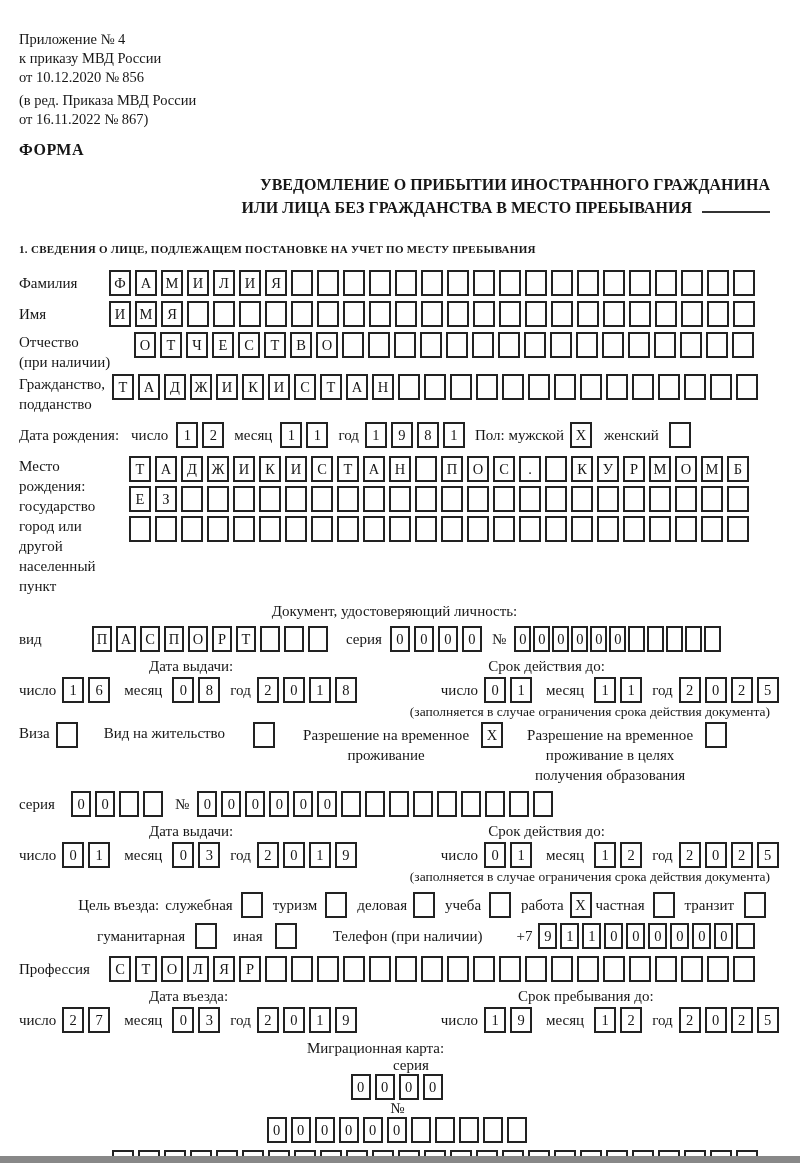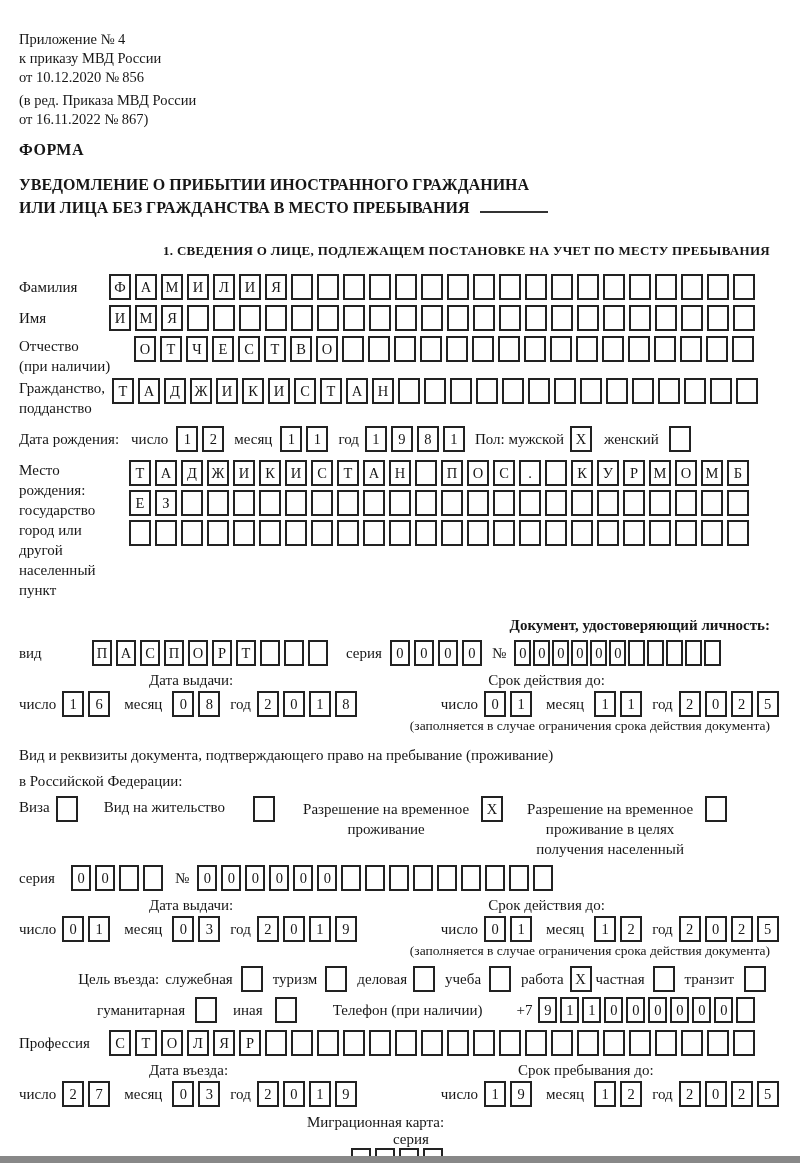--- a/index.html
+++ b/index.html
@@ -5,38 +5,38 @@
   html,body{margin:0;padding:0;background:#888;}
   .page{
     width:800px;height:1156px;background:#ffffff;margin:0 auto;
     font-family:"Liberation Serif","DejaVu Serif",serif;color:#161616;
     box-sizing:border-box;padding:30px 30px 0 19px;position:relative;overflow:hidden;
     font-size:15px;
   }
   .hdr{margin-left:578;line-height:19px;font-size:14.5px;}
   .hdr .gap{height:4px;}
   .forma{font-weight:bold;font-size:16px;margin-top:12px;letter-spacing:.5px;}
-  .title{text-align:left;font-weight:bold;font-size:16px;line-height:23px;margin-top:14px;}
+  .title{text-align:right;font-weight:bold;font-size:16px;line-height:23px;margin-top:14px;}
   .blank-line{display:inline-block;width:68px;border-bottom:2px solid #333;margin-left:10px;}
-  .sec{font-weight:bold;font-size:13px;margin-top:24px;text-align:right;white-space:nowrap;letter-spacing:.3px;}
+  .sec{font-weight:bold;font-size:11px;margin-top:24px;text-align:left;white-space:nowrap;letter-spacing:.3px;}
   .row{display:flex;align-items:center;margin-top:5px;}
   .row.top{align-items:flex-start;}
   .lbl{flex:0 0 auto;}
   .lbl-stack{line-height:20px;flex:0 0 auto;}
   .boxes{display:inline-flex;flex:0 0 auto;}
   .box{
     width:18px;height:22px;border:2px solid #222;margin-right:4px;
     display:inline-flex;align-items:center;justify-content:center;
     font-size:14.5px;flex:0 0 auto;background:#fff;
   }
   .p24 .box{width:16px;margin-right:4px;}
   .p22 .box{width:15px;margin-right:3px;}
   .p19 .box{width:13px;margin-right:2px;}
   .stackrows .boxes{margin-bottom:4px;}
-  .center-bold{font-weight:bold;text-align:right;margin-top:17px;}
+  .center-bold{font-weight:normal;text-align:center;margin-top:7px;}
   .heads{display:flex;margin-top:6px;}
   .note{font-size:13.5px;margin-top:1px;}
   .note.right{text-align:right;}
   .opt-stack{text-align:center;line-height:20px;}
   .ml6{margin-left:6px;} .ml8{margin-left:8px;} .ml10{margin-left:10px;} .ml12{margin-left:12px;} .ml14{margin-left:14px;}
   .intro{line-height:26px;margin-top:8px;}
 </style>
 </head>
 <body>
 
@@ -382,45 +382,41 @@
     <span class="lbl ml6">год</span>
     <span class="boxes ml6">
         <span class="box">2</span>
         <span class="box">0</span>
         <span class="box">2</span>
         <span class="box">5</span>
       </span>
   </div>
   <div class="note right">(заполняется в случае ограничения срока действия документа)</div>
 
-  <div class="intro">
-    <div>Вид и реквизиты документа, подтверждающего право на пребывание (проживание)</div>
-    <div>в Российской Федерации:</div>
-  </div>
 
   <div class="row top" style="margin-top:2px;">
     <span class="lbl" style="margin-top:3px;">Виза</span>
     <span class="boxes ml6">
         <span class="box"></span>
       </span>
     <span class="lbl" style="margin-left:22px;margin-top:3px;">Вид на жительство</span>
     <span class="boxes" style="margin-left:28px;">
         <span class="box"></span>
       </span>
     <span class="opt-stack" style="margin-left:24px;margin-top:3px;">
       <div>Разрешение на временное</div>
       <div>проживание</div>
     </span>
     <span class="boxes ml12">
         <span class="box">X</span>
       </span>
     <span class="opt-stack" style="margin-left:20px;margin-top:3px;">
       <div>Разрешение на временное</div>
       <div>проживание в целях</div>
-      <div>получения населенный</div>
+      <div>получения образования</div>
     </span>
     <span class="boxes ml12">
         <span class="box"></span>
       </span>
   </div>
 
   <div class="row" style="margin-top:6px;">
     <span class="lbl" style="width:52px;">серия</span>
     <span class="boxes p24">
         <span class="box">0</span>

